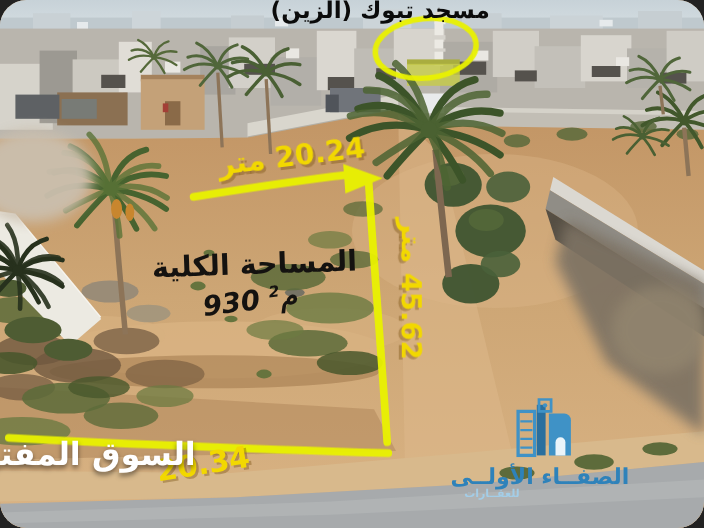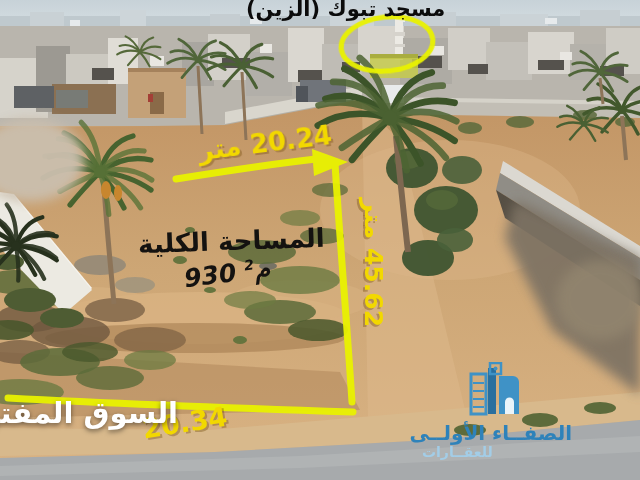--- a/index.html
+++ b/index.html
@@ -1,19 +1,20 @@
 <!DOCTYPE html>
 <html lang="ar"><head>
 <meta charset="utf-8">
 <style>
   html,body{margin:0;padding:0;background:#222;}
   .stage{
     position:relative;width:640px;height:480px;overflow:hidden;
     font-family:"DejaVu Sans",sans-serif;
     background:#c9a172;
+    border-radius:24px;
   }
   .stage svg.scene{position:absolute;left:0;top:0;}
   .overlay{position:absolute;white-space:nowrap;}
   .mosque-label{
     left:246px;top:-3px;direction:rtl;
     font-size:21px;font-weight:800;color:#0b0b0b;line-height:1.15;
   }
   .dim{
     font-weight:800;color:#f2d800;
     text-shadow:2px 2px 0 rgba(110,70,0,.35);
@@ -34,21 +35,21 @@
   .watermark{
     left:16px;top:398px;width:162px;text-align:center;color:#ffffff;
     text-shadow:0 2px 5px rgba(0,0,0,.5);
   }
   .watermark .wm-ar{font-size:29px;font-weight:800;direction:rtl;line-height:1.05;}
   .watermark .wm-en{font-size:23px;font-weight:700;letter-spacing:.5px;line-height:.9;}
   .watermark .wm-tld{font-size:11px;font-weight:400;}
   .agency{left:422px;top:362px;width:150px;text-align:left;}
   .agency .ag-icon{display:block;margin:0 auto 2px auto;}
   .agency .ag-name{font-size:20px;font-weight:800;color:#2e82ba;direction:rtl;line-height:1.1;}
-  .agency .ag-sub{font-size:14px;font-weight:700;color:#a3cde7;direction:rtl;letter-spacing:1px;}
+  .agency .ag-sub{font-size:10px;font-weight:700;color:#a3cde7;direction:rtl;letter-spacing:1px;}
 </style>
 </head>
 <body>
 
 <div class="stage">
 
   <svg class="scene" width="640" height="480" viewBox="0 0 640 480">
     <defs>
       <linearGradient id="skyGrad" x1="0" y1="0" x2="0" y2="1">
         <stop offset="0" stop-color="#c7d2d8"></stop>

